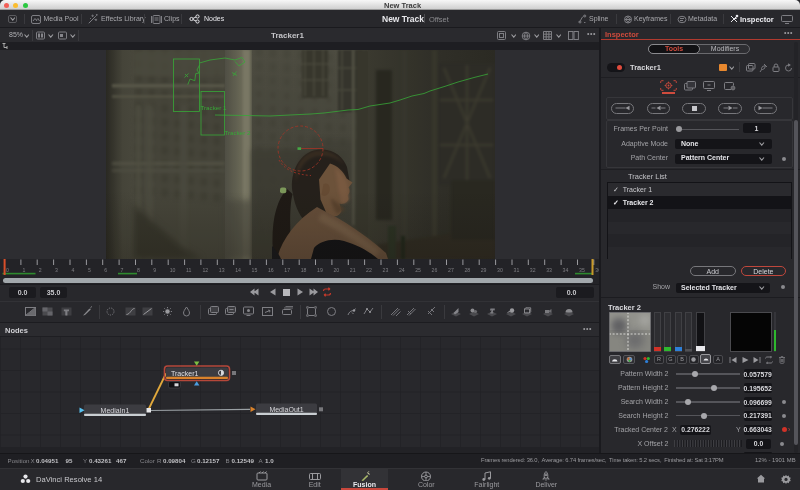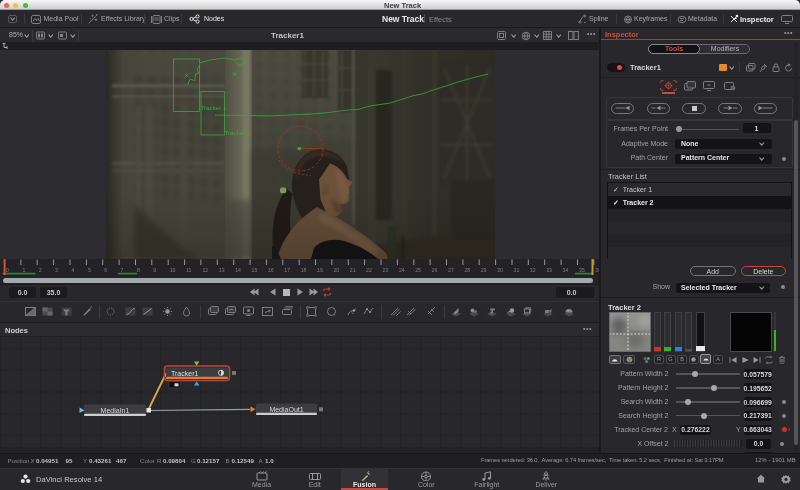--- a/index.html
+++ b/index.html
@@ -42,21 +42,21 @@
 <div class="abs" style="left:181px;top:14px;width:1px;height:10px;background:#3a3a3e"></div>
 <svg width="12" height="10" viewBox="0 0 12 10" style="position:absolute;left:189px;top:14px" fill="none" stroke="#e6e6ea" stroke-width="1">
       <circle cx="2.5" cy="5" r="1.6"></circle>
       <circle cx="8.5" cy="2.5" r="1.6"></circle>
       <circle cx="8.5" cy="7.5" r="1.6"></circle>
       <path d="M4 4.4 L7 3 M4 5.6 L7 7"></path>
     </svg>
 <div class="txt" style="left:204px;top:15px;font-size:7px;color:#e8e8ec">Nodes</div>
 <div class="txt" style="left:382px;top:13.5px;font-size:8.5px;color:#e8e8ec;font-weight:bold">New Track</div>
 <div class="abs" style="left:424px;top:14px;width:1px;height:9px;background:#4a4a4e"></div>
-<div class="txt" style="left:429px;top:14.5px;font-size:7.5px;color:#8a8a8e">Effects</div>
+<div class="txt" style="left:429px;top:14.5px;font-size:7.5px;color:#8a8a8e">Offset</div>
 <svg width="10" height="10" viewBox="0 0 10 10" style="position:absolute;left:578px;top:14px" fill="none" stroke="#7e7e83" stroke-width="1">
       <path d="M1 8 C3 8 3.5 2 6 2 M6.5 8.5 l0.5 0" stroke-linecap="round"></path>
       <circle cx="6.8" cy="2" r="1"></circle>
       <circle cx="2" cy="8" r="1"></circle>
     </svg>
 <div class="txt" style="left:589px;top:15px;font-size:7px;color:#a8a8ac">Spline</div>
 <div class="abs" style="left:616px;top:14px;width:1px;height:10px;background:#3a3a3e"></div>
 <svg width="10" height="9" viewBox="0 0 10 9" style="position:absolute;left:623px;top:14.5px" fill="none" stroke="#7e7e83" stroke-width="1">
       <circle cx="5" cy="4.5" r="3.5"></circle>
       <path d="M2 4.5 h6 M5 1.5 l2 3 -2 3 -2 -3 z"></path>
@@ -767,21 +767,21 @@
       <path d="M0.5 0.5 L2.75 3.2 L5.0 0.5"></path>
     </svg>
 <div class="txt" style="left:560px;top:154.3px;width:108px;text-align:right;font-size:7px;color:#a2a2a6">Path Center</div>
 <div class="abs" style="left:675px;top:153.5px;width:97px;height:10px;background:#141418;border-radius:2px"></div>
 <div class="txt" style="left:681px;top:154.3px;font-size:7px;color:#e4e4e8;font-weight:bold">Pattern Center</div>
 <svg width="5.5" height="4" viewBox="0 0 5.5 4" style="position:absolute;left:759px;top:156.5px" fill="none" stroke="#9a9a9e" stroke-width="1.1">
       <path d="M0.5 0.5 L2.75 3.2 L5.0 0.5"></path>
     </svg>
 <div class="abs" style="left:781.7px;top:157.2px;width:4px;height:4px;border-radius:50%;background:#8a8a8e"></div>
 <div class="abs" style="left:601px;top:168.5px;width:199px;height:1px;background:#1e1e22"></div>
-<div class="txt" style="left:608px;top:172px;font-size:7.5px;color:#c2c2c6">Tracker List</div>
+<div class="txt" style="left:628px;top:172px;font-size:7.5px;color:#c2c2c6">Tracker List</div>
 <div class="abs" style="left:607px;top:182px;width:185px;height:76.5px;background:#232327;border:1px solid #131317"></div>
 <div class="abs" style="left:608px;top:183px;width:183px;height:13px;background:#2a2a2e"></div>
 <div class="txt" style="left:613px;top:185.5px;font-size:7px;color:#c8c8cc">✓&nbsp;&nbsp;Tracker 1</div>
 <div class="abs" style="left:608px;top:196px;width:183px;height:13px;background:#131317"></div>
 <div class="txt" style="left:613px;top:198.5px;font-size:7px;color:#e8e8ec;font-weight:bold">✓&nbsp;&nbsp;Tracker 2</div>
 <div class="abs" style="left:608px;top:209px;width:183px;height:12.5px;background:#242428"></div>
 <div class="abs" style="left:608px;top:221.5px;width:183px;height:12.5px;background:#28282c"></div>
 <div class="abs" style="left:608px;top:234px;width:183px;height:12.5px;background:#242428"></div>
 <div class="abs" style="left:608px;top:246.5px;width:183px;height:12.5px;background:#28282c"></div>
 <div class="abs" style="left:690px;top:266.4px;width:45.6px;height:10px;border:1px solid #77777b;border-radius:5px"></div>

